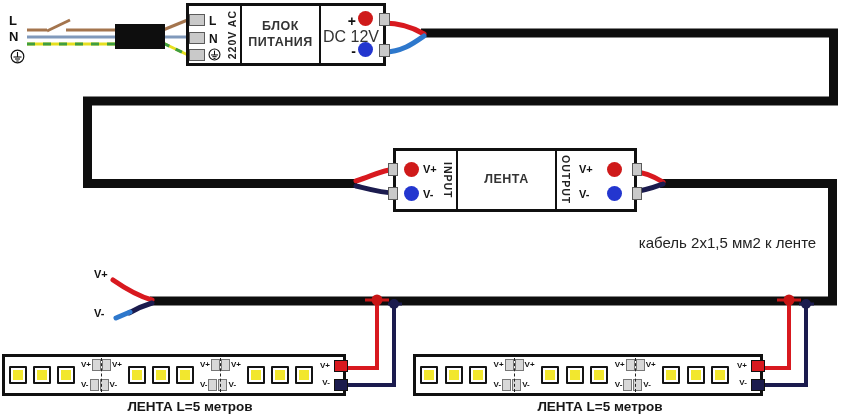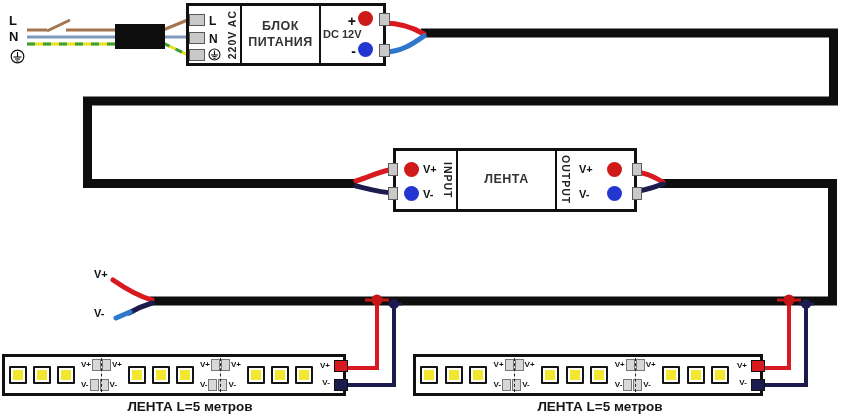--- a/index.html
+++ b/index.html
@@ -119,21 +119,21 @@
         <line x1="6.3" y1="12" x2="8.7" y2="12" stroke="#111" stroke-width="1.2"></line>
       </svg>
       <div class="vtextwrap" style="right:0;">
         <span class="vtext flip">220V AC</span>
       </div>
     </div>
     <div class="sec divided boxtitle" style="flex:1;">
       <span style="display:block;width:72px;">БЛОК ПИТАНИЯ</span>
     </div>
     <div class="sec" style="width:62px;">
-      <span class="plainlabel" style="left:2px;top:22px;font-size:11px;font-weight:700;color:#333;">DC 12V</span>
+      <span class="plainlabel" style="left:2px;top:22px;font-size:16px;font-weight:400;color:#333;">DC 12V</span>
       <span class="lbl" style="right:27px;top:8px;font-size:14px;">+</span>
       <span class="circ red" style="right:10px;top:5px;"></span>
       <span class="tsq-g" style="right:-7px;top:7px;width:11px;height:13px;"></span>
       <span class="lbl" style="right:27px;top:38px;font-size:14px;">-</span>
       <span class="circ blue" style="right:10px;top:36px;"></span>
       <span class="tsq-g" style="right:-7px;top:38px;width:11px;height:13px;"></span>
     </div>
   </div>
 
   <div class="box" style="left:393px;top:148px;width:238px;height:58px;">
@@ -157,20 +157,21 @@
       </div>
       <span class="lbl" style="left:22px;top:13px;">V+</span>
       <span class="lbl" style="left:22px;top:38px;">V-</span>
       <span class="circ red" style="right:12px;top:11px;"></span>
       <span class="circ blue" style="right:12px;top:35px;"></span>
       <span class="tsq-g" style="right:-8px;top:12px;width:10px;height:13px;"></span>
       <span class="tsq-g" style="right:-8px;top:36px;width:10px;height:13px;"></span>
     </div>
   </div>
 
+  <div class="cablenote">кабель 2х1,5 мм2 к ленте</div>
 
   <div class="feedlbl" style="left:94px;top:268px;">V+</div>
   <div class="feedlbl" style="left:94px;top:307px;">V-</div>
 
   <div class="strip" style="left:2px;top:354px;width:330px;">
       <span class="led"></span>
       <span class="led"></span>
       <span class="led"></span>
       <span class="padgrp">
         <span class="padrow">

